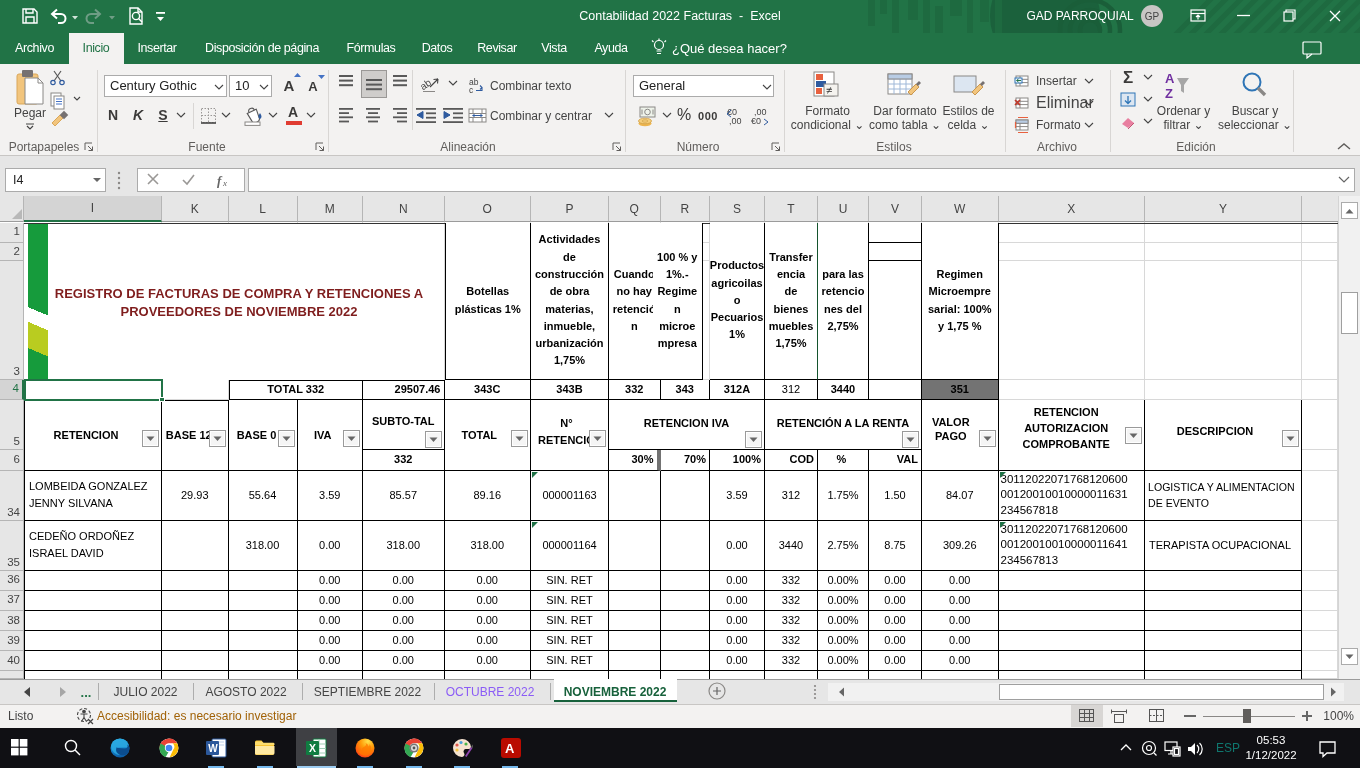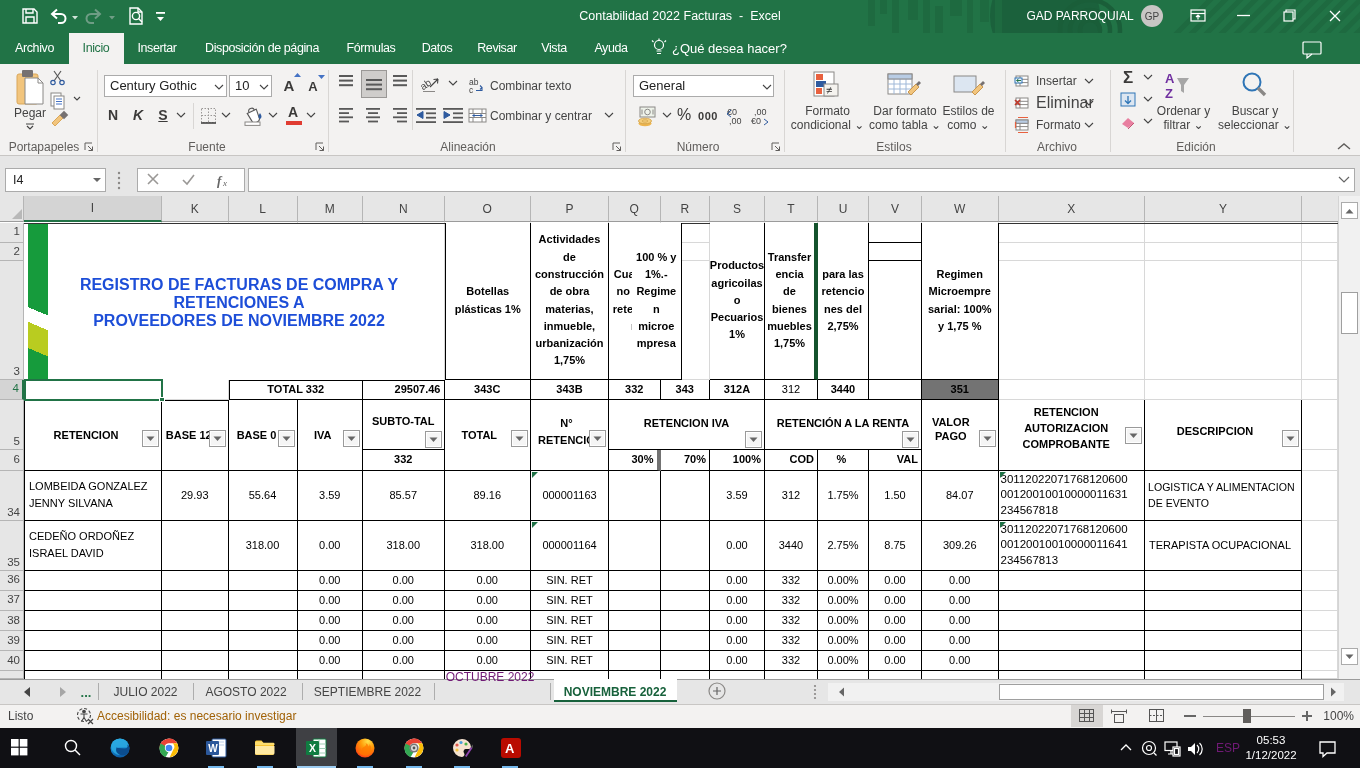--- a/index.html
+++ b/index.html
@@ -451,21 +451,21 @@
 <div class="ct" style="left:855px;top:104px;width:100px;height:13px;font-size:12px;color:#444;">Dar formato</div>
 <div class="ct" style="left:855px;top:118px;width:100px;height:13px;font-size:12px;color:#444;">como tabla ⌄</div>
 <div style="left:952px;top:70px;width:36px;height:32px;">
 <svg width="36" height="32">
       <rect x="2" y="6" width="22" height="16" fill="#dce6f1" stroke="#8a8886"></rect>
 <path d="M20,22 l8,-8 3,3 -8,8 z" fill="#f2c57d" stroke="#c9974f"></path>
       <path d="M28,14 l3,-3 2,2 -3,3 z" fill="#767171"></path>
     </svg>
   </div>
 <div class="ct" style="left:920px;top:104px;width:97px;height:13px;font-size:12px;color:#444;">Estilos de</div>
-<div class="ct" style="left:920px;top:118px;width:97px;height:13px;font-size:12px;color:#444;">como ⌄</div>
+<div class="ct" style="left:920px;top:118px;width:97px;height:13px;font-size:12px;color:#444;">celda ⌄</div>
 <div style="left:1014px;top:72px;width:18px;height:18px;">
     <svg width="18" height="18">
       <rect x="2" y="4" width="12" height="10" fill="#fff" stroke="#8a8886"></rect>
       <path d="M2,7.3 h12 M2,10.6 h12 M6,4 v10" stroke="#8a8886"></path>
       <rect x="1" y="6" width="7" height="5" fill="#eef3fa" stroke="#2e75b6"></rect>
       <path d="M7,8.5 h-4 M4.5,7 l-2,1.5 2,1.5" stroke="#217346" fill="none"></path>
     </svg>
   </div>
 <div class="cl" style="left:1036px;top:74px;width:60px;height:14px;font-size:12px;color:#444;">Insertar</div>
 <div style="left:1084px;top:78px;width:10px;height:7px;">
@@ -644,28 +644,28 @@
 <div style="left:24px;top:520px;width:1314px;height:1px;background:#d8d8d8;"></div>
 <div style="left:24px;top:569.5px;width:1314px;height:1.0px;background:#d8d8d8;"></div>
 <div style="left:24px;top:589.5px;width:1314px;height:1.0px;background:#d8d8d8;"></div>
 <div style="left:24px;top:610px;width:1314px;height:1px;background:#d8d8d8;"></div>
 <div style="left:24px;top:630px;width:1314px;height:1px;background:#d8d8d8;"></div>
 <div style="left:24px;top:650px;width:1314px;height:1px;background:#d8d8d8;"></div>
 <div style="left:24px;top:670px;width:1314px;height:1px;background:#d8d8d8;"></div>
 <div style="left:24px;top:678px;width:1314px;height:1px;background:#d8d8d8;"></div>
 <div style="left:24px;top:222.5px;width:1314px;height:1.0px;background:#333;"></div>
 <div style="left:24px;top:223.5px;width:420px;height:156.0px;background:#fff;"></div>
-<div class="ct" style="left:44px;top:222.5px;width:390px;height:157px;font-size:16px;font-weight:bold;line-height:18px;color:#1d4ed8;padding-top:4px;">REGISTRO DE FACTURAS DE COMPRA Y RETENCIONES A<br>PROVEEDORES DE NOVIEMBRE 2022</div>
+<div class="ct" style="left:44px;top:222.5px;width:390px;height:157px;font-size:13px;font-weight:bold;line-height:18px;color:#7f1d1d;padding-top:4px;">REGISTRO DE FACTURAS DE COMPRA Y RETENCIONES A<br>PROVEEDORES DE NOVIEMBRE 2022</div>
 <div style="left:28px;top:224px;width:20px;height:155px;background:linear-gradient(203deg,#169b3c 0 56%,#ffffff 56% 65%,#b9cc20 65% 81%,#169b3c 81% 100%);"></div>
 <div class="ct hdtxt" style="left:444.5px;top:222.5px;width:86.5px;height:157.0px;background:#fff;border-left:1px solid #000;border-right:1px solid #000;border-bottom:1px solid #000;">Botellas<br>plásticas 1%</div>
 <div class="ct hdtxt" style="left:531px;top:222.5px;width:78px;height:157.0px;background:#fff;border-right:1px solid #000;border-bottom:1px solid #000;">Actividades<br>de<br>construcción<br>de obra<br>materias,<br>inmueble,<br>urbanización<br>1,75%</div>
 <div class="ct hdtxt" style="left:609px;top:222.5px;width:51.5px;height:157.0px;background:#fff;border-right:1px solid #000;border-bottom:1px solid #000;">Cuando<br>no hay<br>retenció<br>n</div>
-<div class="ct hdtxt" style="left:632px;top:222.5px;width:49.5px;height:157.0px;background:#fff;border-right:1px solid #000;border-bottom:1px solid #000;">100 % y<br>1%.-<br>Regime<br>n<br>microe<br>mpresa</div>
+<div class="ct hdtxt" style="left:653px;top:222.5px;width:49.5px;height:157.0px;background:#fff;border-right:1px solid #000;border-bottom:1px solid #000;">100 % y<br>1%.-<br>Regime<br>n<br>microe<br>mpresa</div>
 <div class="ct hdtxt" style="left:710px;top:222.5px;width:55px;height:157.0px;background:#fff;border-right:1px solid #000;border-bottom:1px solid #000;">Productos<br>agricoilas<br>o<br>Pecuarios<br>1%</div>
-<div class="ct hdtxt" style="left:765px;top:222.5px;width:53px;height:157.0px;background:#fff;border-right:4px solid #14532d;border-bottom:1px solid #000;">Transfer<br>encia<br>de<br>bienes<br>muebles<br>1,75%</div>
+<div class="ct hdtxt" style="left:765px;top:222.5px;width:53px;height:157.0px;background:#fff;border-right:1px solid #14532d;border-bottom:1px solid #000;">Transfer<br>encia<br>de<br>bienes<br>muebles<br>1,75%</div>
 <div class="ct hdtxt" style="left:818px;top:222.5px;width:51px;height:157.0px;background:#fff;border-right:1px solid #000;border-bottom:1px solid #000;">para las<br>retencio<br>nes del<br>2,75%</div>
 <div class="ct hdtxt" style="left:922px;top:222.5px;width:76.5px;height:157.0px;background:#fff;border-right:1px solid #000;border-bottom:1px solid #000;">Regimen<br>Microempre<br>sarial: 100%<br>y 1,75 %</div>
 <div class="ct" style="left:869px;top:222.5px;width:53px;height:20.5px;background:#fff;border-right:1px solid #000;border-bottom:1px solid #000;"></div>
 <div class="ct" style="left:869px;top:243px;width:53px;height:18px;background:#fff;border-right:1px solid #000;border-bottom:1px solid #000;"></div>
 <div class="ct" style="left:869px;top:261px;width:53px;height:118.5px;background:#fff;border-right:1px solid #000;border-bottom:1px solid #000;"></div>
 <div class="ct hdtxt" style="left:228.5px;top:379.5px;width:134.5px;height:20.5px;background:#fff;border-left:1px solid #000;border-top:1px solid #000;border-right:1px solid #000;border-bottom:1px solid #000;">TOTAL 332</div>
 <div class="cr hdtxt" style="left:363px;top:379.5px;width:81.5px;height:20.5px;background:#fff;border-top:1px solid #000;border-right:1px solid #000;border-bottom:1px solid #000;padding-right:3px;">29507.46</div>
 <div class="ct hdtxt" style="left:444.5px;top:379.5px;width:86.5px;height:20.5px;background:#fff;border-right:1px solid #000;border-bottom:1px solid #000;">343C</div>
 <div class="ct hdtxt" style="left:531px;top:379.5px;width:78px;height:20.5px;background:#fff;border-right:1px solid #000;border-bottom:1px solid #000;">343B</div>
 <div class="ct hdtxt" style="left:609px;top:379.5px;width:51.5px;height:20.5px;background:#fff;border-right:1px solid #000;border-bottom:1px solid #000;">332</div>
@@ -911,21 +911,21 @@
   </div>
 <div class="ct" style="left:74px;top:684px;width:24px;height:16px;font-size:13px;font-weight:bold;color:#217346;">...</div>
 <div style="left:98px;top:683px;width:1px;height:17px;background:#adadad;"></div>
 <div style="left:193px;top:683px;width:1px;height:17px;background:#adadad;"></div>
 <div style="left:302px;top:683px;width:1px;height:17px;background:#adadad;"></div>
 <div style="left:434px;top:683px;width:1px;height:17px;background:#adadad;"></div>
 <div style="left:550px;top:683px;width:1px;height:17px;background:#adadad;"></div>
 <div class="ct" style="left:75.5px;top:683px;width:140px;height:18px;font-size:12px;color:#444;">JULIO 2022</div>
 <div class="ct" style="left:176px;top:683px;width:140px;height:18px;font-size:12px;color:#444;">AGOSTO 2022</div>
 <div class="ct" style="left:297.5px;top:683px;width:140px;height:18px;font-size:12px;color:#444;">SEPTIEMBRE 2022</div>
-<div class="ct" style="left:420px;top:668px;width:140px;height:18px;font-size:12px;color:#701a75;">OCTUBRE 2022</div>
+<div class="ct" style="left:420px;top:683px;width:140px;height:18px;font-size:12px;color:#8b5cf6;">OCTUBRE 2022</div>
 <div style="left:553.5px;top:679px;width:123.0px;height:23px;background:#fff;border-bottom:2.5px solid #17613b;"></div>
 <div class="ct" style="left:553px;top:683px;width:124px;height:17px;font-size:12px;font-weight:bold;color:#17613b;">NOVIEMBRE 2022</div>
 <div style="left:708px;top:682px;width:20px;height:20px;">
 <svg width="20" height="20">
       <circle cx="9" cy="9" r="8" fill="none" stroke="#8a8886" stroke-width="1.2"></circle>
       <path d="M9,5 v8 M5,9 h8" stroke="#666" stroke-width="1.2"></path>
     </svg>
   </div>
 <div style="left:812px;top:684px;width:6px;height:16px;">
     <svg width="6" height="16">
@@ -1134,19 +1134,19 @@
         <rect x="10.5" y="7.5" width="4" height="6"></rect>
       </g>
     </svg>
   </div>
 <div style="left:1187px;top:741px;width:18px;height:16px;">
     <svg width="18" height="16">
       <path d="M1,6 h3 l4,-4 v12 l-4,-4 h-3 z" fill="#fff"></path>
       <path d="M10,4 a5.5,5.5 0 0 1 0,8 M12.5,2 a8,8 0 0 1 0,12" stroke="#fff" fill="none" stroke-width="1.2"></path>
     </svg>
   </div>
-<div class="ct" style="left:1208px;top:740px;width:40px;height:16px;font-size:12px;color:#701a75;">ESP</div>
+<div class="ct" style="left:1208px;top:740px;width:40px;height:16px;font-size:12px;color:#0f766e;">ESP</div>
 <div class="ct" style="left:1240px;top:733px;width:62px;height:14px;font-size:11.5px;color:#fff;">05:53</div>
 <div class="ct" style="left:1240px;top:748px;width:62px;height:14px;font-size:11.5px;color:#fff;">1/12/2022</div>
 <div style="left:1318px;top:740px;width:20px;height:18px;">
     <svg width="20" height="18">
       <path d="M2,2 h15 v11 h-8 l-4,3.5 v-3.5 h-3 z" fill="none" stroke="#fff" stroke-width="1.3"></path>
     </svg>
   </div>
 </body></html>

